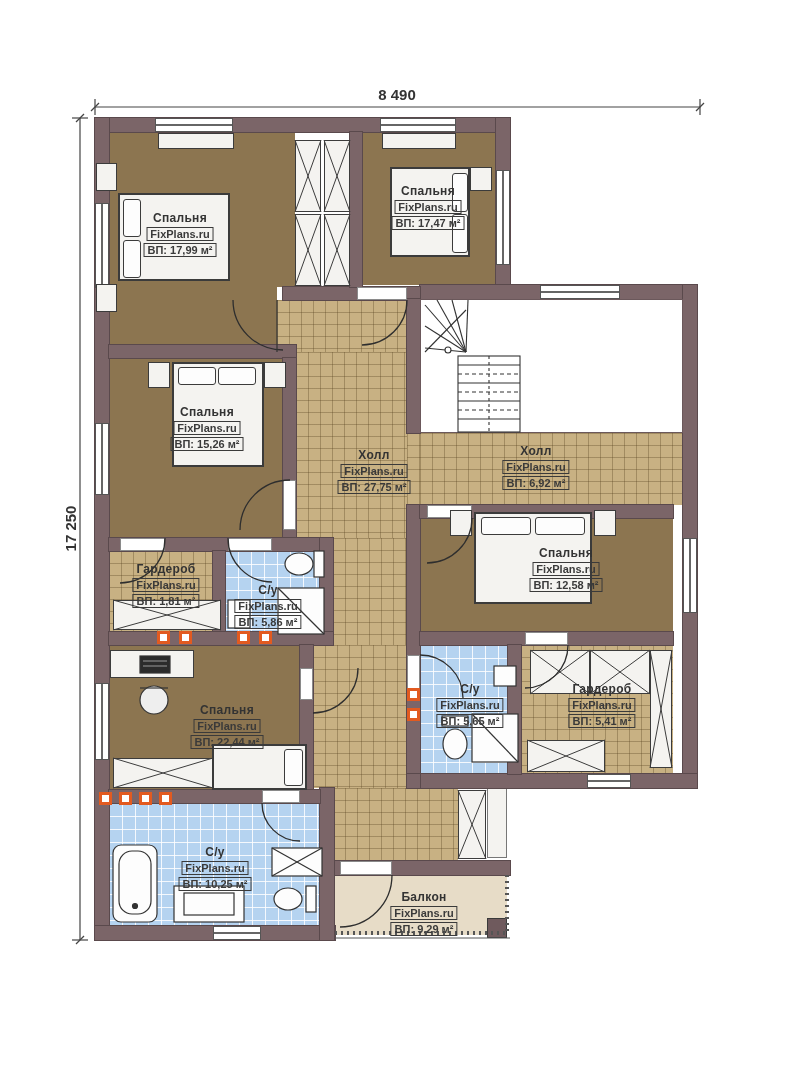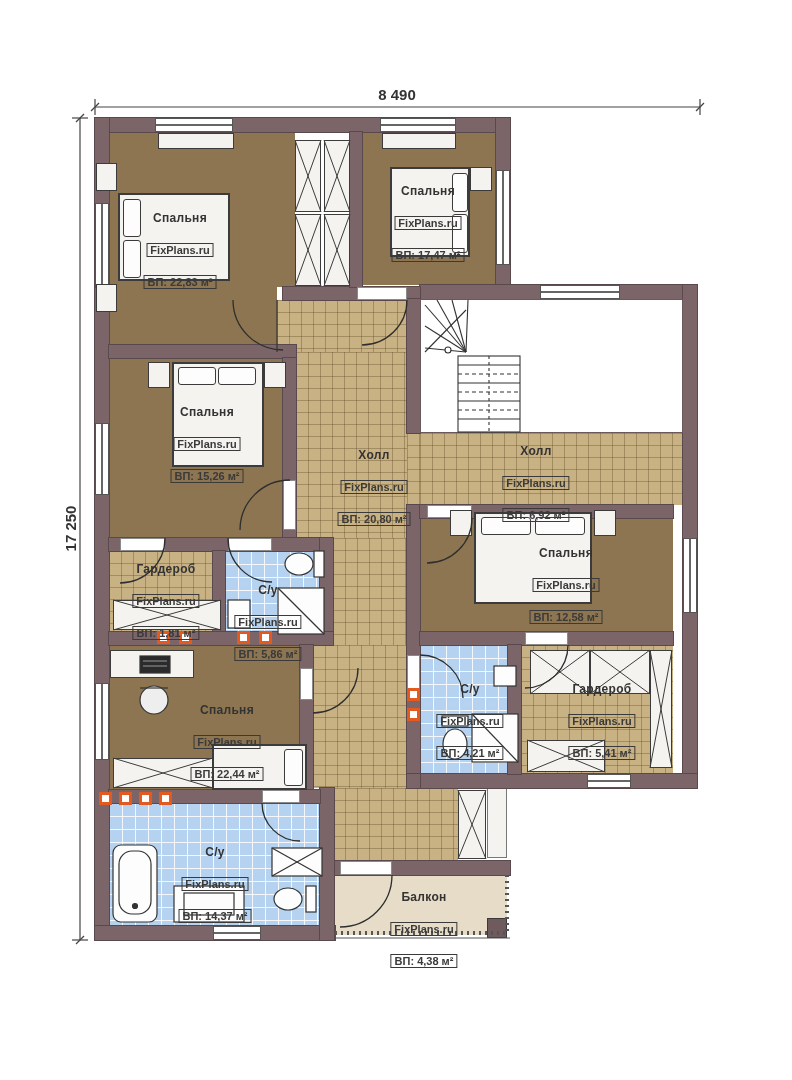--- a/index.html
+++ b/index.html
@@ -22,21 +22,21 @@
   .win-h{background-image:linear-gradient(to bottom,transparent 42%,#666 42%,#666 58%,transparent 58%);}
   .win-v{background-image:linear-gradient(to right,transparent 42%,#666 42%,#666 58%,transparent 58%);}
   .bed{position:absolute;background:#f4f3f0;border:2px solid #3b3b3b;box-sizing:border-box;}
   .pillow{position:absolute;background:#fdfdfd;border:1px solid #3b3b3b;border-radius:3px;}
   .ns{position:absolute;background:#f4f3f0;border:1px solid #3b3b3b;box-sizing:border-box;}
   .vm{position:absolute;width:13px;height:13px;background:#e25a20;}
   .vm::after{content:'';position:absolute;left:3px;top:3px;right:3px;bottom:3px;background:#fff;}
   .pillar{position:absolute;background:#6f5a5d;border:1px solid #3a3a3a;box-sizing:border-box;}
   .rlabel{position:absolute;transform:translateX(-50%);text-align:center;color:#333;z-index:30;}
   .rlabel .nm{font-size:12px;font-weight:bold;white-space:nowrap;letter-spacing:.3px;}
-  .rlabel .bx{display:block;width:max-content;margin:18px auto 0;border:1.5px solid #3a3a3a;
+  .rlabel .bx{display:block;width:max-content;margin:2px auto 0;border:1.5px solid #3a3a3a;
               padding:0 3px;font-size:11px;font-weight:bold;white-space:nowrap;color:#3a3a3a;}
   .dim{position:absolute;font-size:15px;font-weight:bold;color:#333;z-index:40;}
   svg.overlay{position:absolute;left:0;top:0;z-index:20;pointer-events:none;}
   .z10{z-index:10;} .z5{z-index:5;}
 </style>
 </head>
 <body>
 
 <div id="plan">
 
@@ -290,36 +290,36 @@
       </g>
     </g>
   </svg>
 
   <div class="dim" style="left:397px;top:86px;transform:translateX(-50%);">8 490</div>
   <div class="dim" style="left:30px;top:520px;width:80px;text-align:center;transform:rotate(-90deg);">17 250</div>
 
   <div class="rlabel" style="left:180px;top:211px;">
     <div class="nm">Спальня</div>
     <span class="bx">FixPlans.ru</span>
-    <span class="bx">ВП: 22,83 м²</span>
+    <span class="bx">ВП: 17,99 м²</span>
   </div>
   <div class="rlabel" style="left:428px;top:184px;">
     <div class="nm">Спальня</div>
     <span class="bx">FixPlans.ru</span>
     <span class="bx">ВП: 17,47 м²</span>
   </div>
   <div class="rlabel" style="left:207px;top:405px;">
     <div class="nm">Спальня</div>
     <span class="bx">FixPlans.ru</span>
     <span class="bx">ВП: 15,26 м²</span>
   </div>
   <div class="rlabel" style="left:374px;top:448px;">
     <div class="nm">Холл</div>
     <span class="bx">FixPlans.ru</span>
-    <span class="bx">ВП: 20,80 м²</span>
+    <span class="bx">ВП: 27,75 м²</span>
   </div>
   <div class="rlabel" style="left:536px;top:444px;">
     <div class="nm">Холл</div>
     <span class="bx">FixPlans.ru</span>
     <span class="bx">ВП: 6,92 м²</span>
   </div>
   <div class="rlabel" style="left:566px;top:546px;">
     <div class="nm">Спальня</div>
     <span class="bx">FixPlans.ru</span>
     <span class="bx">ВП: 12,58 м²</span>
@@ -335,31 +335,31 @@
     <span class="bx">ВП: 5,86 м²</span>
   </div>
   <div class="rlabel" style="left:227px;top:703px;">
     <div class="nm">Спальня</div>
     <span class="bx">FixPlans.ru</span>
     <span class="bx">ВП: 22,44 м²</span>
   </div>
   <div class="rlabel" style="left:470px;top:682px;">
     <div class="nm">С/у</div>
     <span class="bx">FixPlans.ru</span>
-    <span class="bx">ВП: 4,21 м²</span>
+    <span class="bx">ВП: 5,65 м²</span>
   </div>
   <div class="rlabel" style="left:602px;top:682px;">
     <div class="nm">Гардероб</div>
     <span class="bx">FixPlans.ru</span>
     <span class="bx">ВП: 5,41 м²</span>
   </div>
   <div class="rlabel" style="left:215px;top:845px;">
     <div class="nm">С/у</div>
     <span class="bx">FixPlans.ru</span>
-    <span class="bx">ВП: 14,37 м²</span>
+    <span class="bx">ВП: 10,25 м²</span>
   </div>
   <div class="rlabel" style="left:424px;top:890px;">
     <div class="nm">Балкон</div>
     <span class="bx">FixPlans.ru</span>
-    <span class="bx">ВП: 4,38 м²</span>
+    <span class="bx">ВП: 9,29 м²</span>
   </div>
 
 </div>
 
 </body></html>

